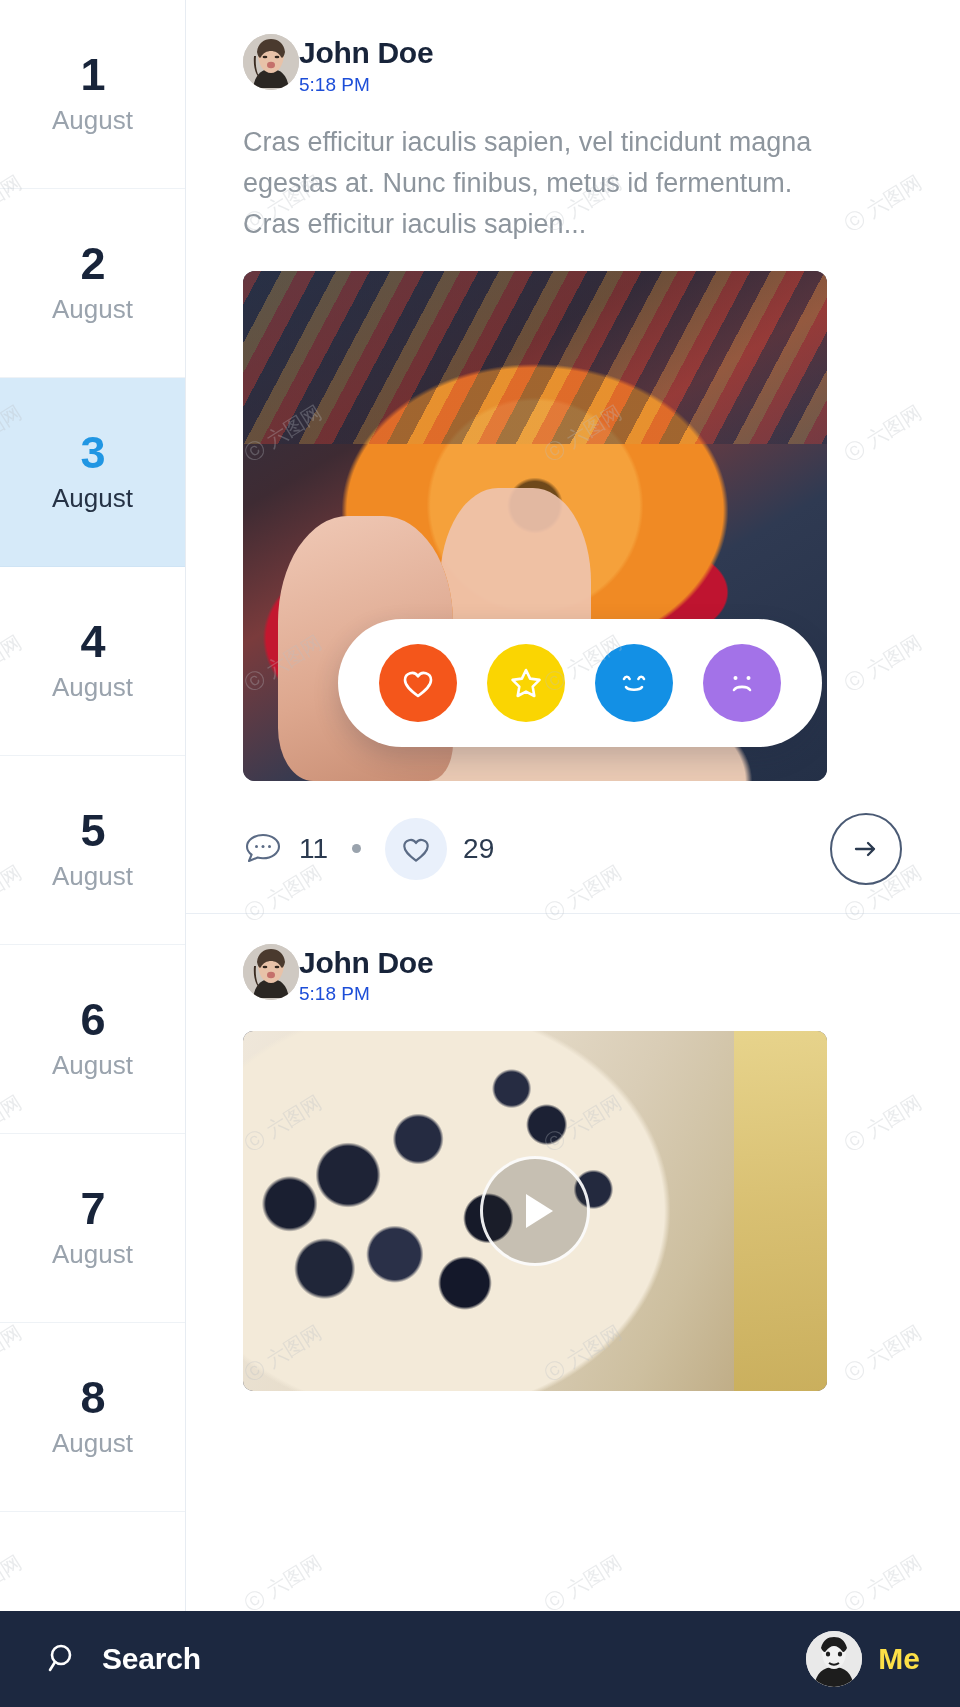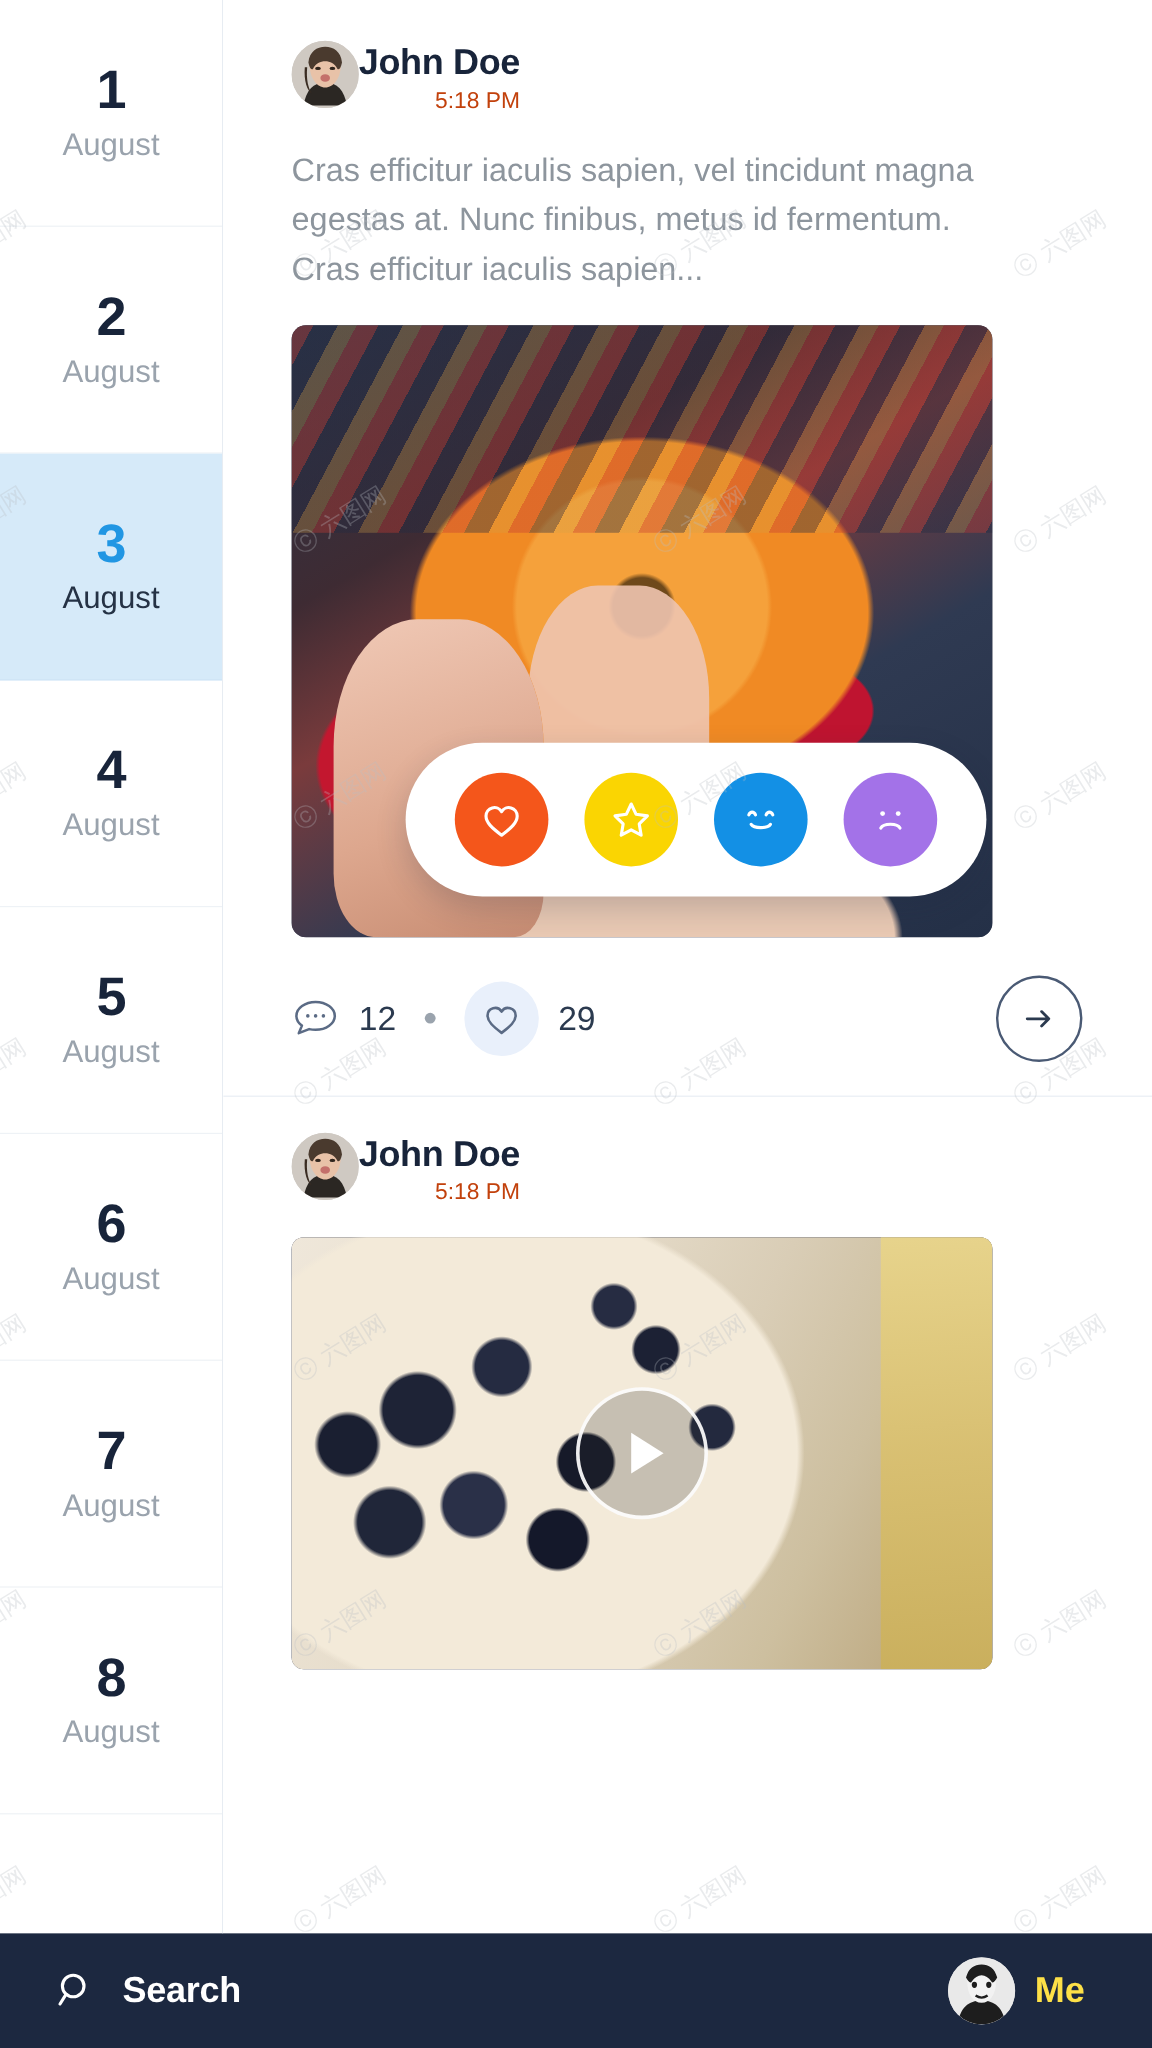--- a/index.html
+++ b/index.html
@@ -55,21 +55,21 @@
     width:56px; height:56px; border-radius:50%;
     flex:0 0 56px; overflow:hidden; position:relative;
     background:#cfcbc6;
   }
   .avatar svg { display:block; width:100%; height:100%; }
   .who { padding-top:2px; }
   .who .name {
     font-size:30px; font-weight:700; color:#18243a; line-height:1.12;
     letter-spacing:-.3px;
   }
-  .who .time { font-size:19px; color:#c2410c; margin-top:4px;text-align:right; }
+  .who .time { font-size:19px; color:#1d4ed8; margin-top:4px; }
 
   .post-text {
     margin-top:26px;
     font-size:27px; line-height:1.52; color:#8d959d; font-weight:400;
     max-width:576px;
   }
 
   
   .media {
     margin-top:26px;
@@ -161,21 +161,21 @@
   .nextbtn {
     width:72px; height:72px; border-radius:50%;
     border:2px solid #4a5a74; display:flex; align-items:center; justify-content:center;
   }
 
   
   #bottombar {
     height:96px; flex:0 0 96px;
     background:#1c2840;
     display:flex; align-items:center; justify-content:space-between;
-    padding:0 56px 0 44px;
+    padding:0 40px 0 44px;
   }
   .bb-left { display:flex; align-items:center; gap:20px; }
   .bb-left .lbl { color:#ffffff; font-size:30px; font-weight:700; letter-spacing:-.2px; }
   .bb-right { display:flex; align-items:center; gap:16px; }
   .bb-right .lbl { color:#fde047; font-size:30px; font-weight:700; }
   .me-avatar { width:56px; height:56px; border-radius:50%; overflow:hidden; background:#ddd; }
   .me-avatar svg { display:block; width:100%; height:100%; }
 
   
   #wm { position:absolute; inset:0; pointer-events:none; z-index:60;
@@ -282,21 +282,21 @@
         </div>
 
         <div class="stats">
           <div class="stat">
             <svg width="40" height="36" viewBox="0 0 40 36">
               <path d="M20 4c8.8 0 16 5.2 16 11.6S28.8 27.2 20 27.2c-1.9 0-3.7-.2-5.4-.6L6 30l2.6-6.3C5.7 21.6 4 18.8 4 15.6 4 9.2 11.2 4 20 4z" fill="none" stroke="#5b6b85" stroke-width="2.1" stroke-linejoin="round"></path>
               <circle cx="13.5" cy="15.6" r="1.5" fill="#5b6b85"></circle>
               <circle cx="20" cy="15.6" r="1.5" fill="#5b6b85"></circle>
               <circle cx="26.5" cy="15.6" r="1.5" fill="#5b6b85"></circle>
             </svg>
-            <span class="val">12</span>
+            <span class="val">11</span>
           </div>
 
           <div class="bullet"></div>
 
           <div class="stat">
             <div class="likebtn">
               <svg width="36" height="36" viewBox="0 0 40 40">
                 <path d="M20 33c-8-6-13-10.5-13-16a7 7 0 0 1 13-3.6A7 7 0 0 1 33 17c0 5.5-5 10-13 16z" fill="none" stroke="#5b6b85" stroke-width="2.4" stroke-linejoin="round"></path>
               </svg>
             </div>

